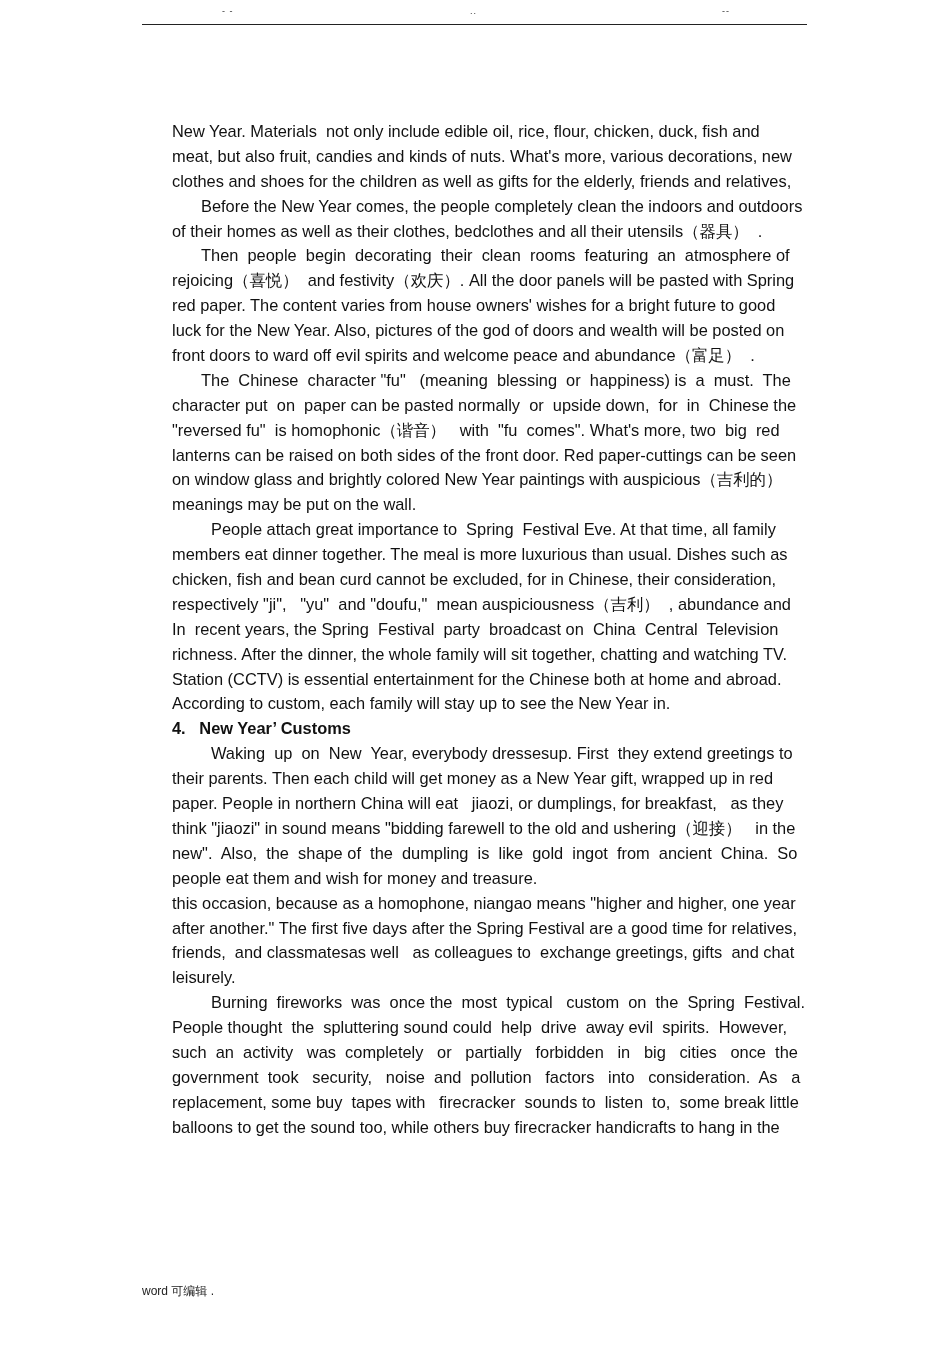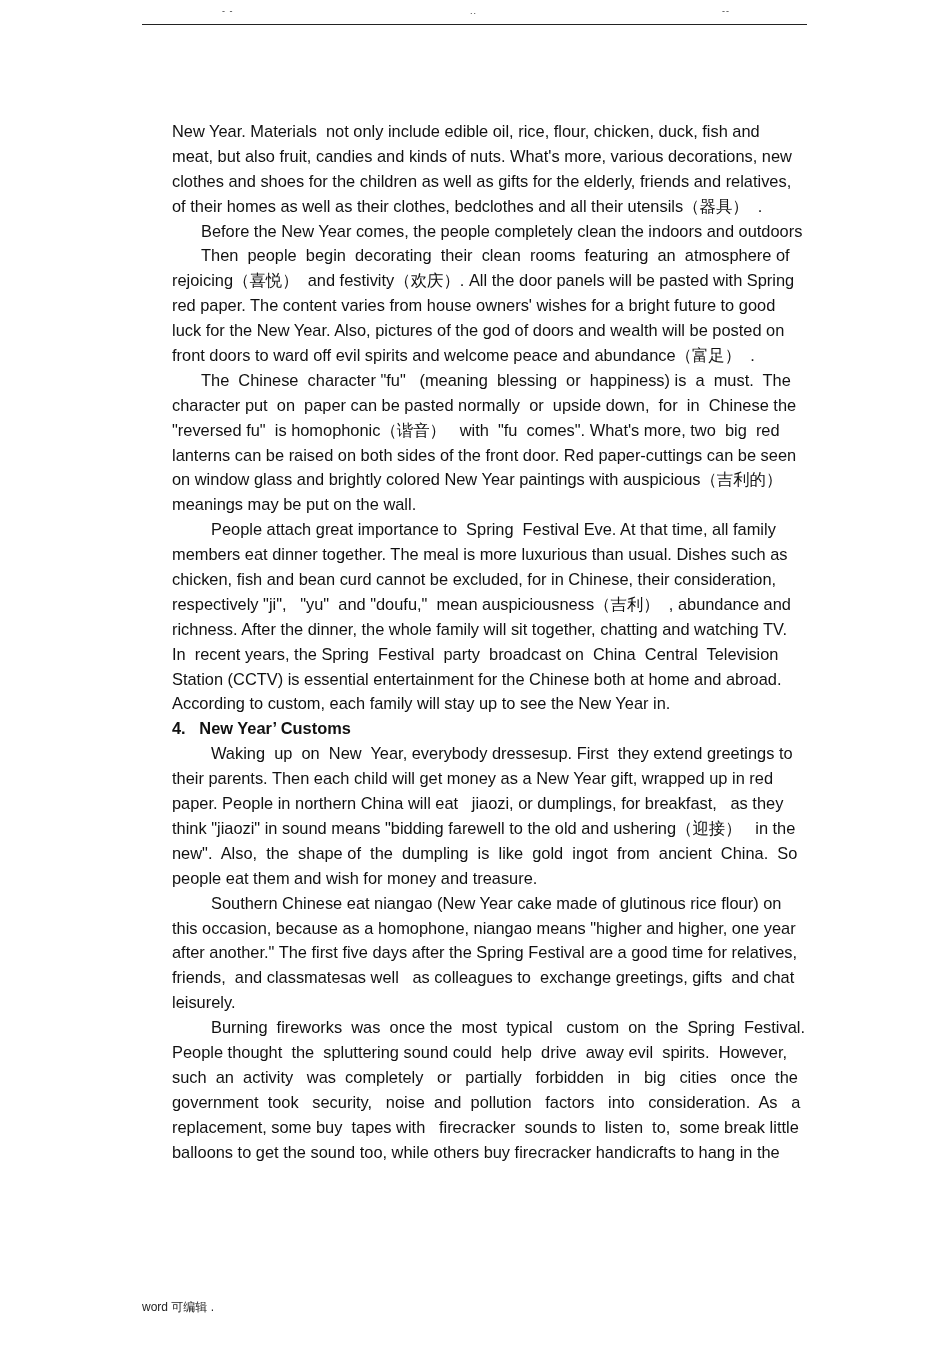--- a/index.html
+++ b/index.html
@@ -5,41 +5,41 @@
   html, body { margin: 0; padding: 0; background: #ffffff; }
   body { width: 950px; height: 1345px; position: relative; overflow: hidden;
          font-family: "Liberation Sans", "DejaVu Sans", sans-serif; color: #111; }
   .header { position: absolute; left: 142px; top: 0; width: 665px; height: 24px; border-bottom: 1.5px solid #222; }
   .hmark { position: absolute; top: 6px; font-size: 9px; color: #333; letter-spacing: 1px; }
   .page { position: absolute; left: 142px; top: 119px; width: 690px; margin-left: 30px; }
   .line { font-size: 16.4px; line-height: 24.9px; height: 24.9px; white-space: pre; }
   .ind1 { padding-left: 29px; }
   .ind2 { padding-left: 39px; }
   .heading { font-weight: bold; }
-  .footer { position: absolute; left: 142px; top: 1283px; font-size: 12px; color: #222; margin-top: 16px; }
+  .footer { position: absolute; left: 142px; top: 1283px; font-size: 12px; color: #222; }
 </style>
 </head>
 <body>
 
 <div class="header">
   <span class="hmark" style="left:80px">- -</span>
   <span class="hmark" style="left:328px">..</span>
   <span class="hmark" style="left:580px">--</span>
 </div>
 
 <div class="page">
   <div id="paras">
       <div>
         <div class="line">New Year. Materials  not only include edible oil, rice, flour, chicken, duck, fish and</div>
         <div class="line">meat, but also fruit, candies and kinds of nuts. What's more, various decorations, new</div>
         <div class="line">clothes and shoes for the children as well as gifts for the elderly, friends and relatives,</div>
       </div>
       <div>
+        <div class="line ind1">Before the New Year comes, the people completely clean the indoors and outdoors</div>
         <div class="line">of their homes as well as their clothes, bedclothes and all their utensils（器具）  .</div>
-        <div class="line ind1">Before the New Year comes, the people completely clean the indoors and outdoors</div>
       </div>
       <div>
         <div class="line ind1">Then  people  begin  decorating  their  clean  rooms  featuring  an  atmosphere of</div>
         <div class="line">rejoicing（喜悦）  and festivity（欢庆）. All the door panels will be pasted with Spring</div>
         <div class="line">red paper. The content varies from house owners' wishes for a bright future to good</div>
         <div class="line">luck for the New Year. Also, pictures of the god of doors and wealth will be posted on</div>
         <div class="line">front doors to ward off evil spirits and welcome peace and abundance（富足）  .</div>
       </div>
       <div>
         <div class="line ind1">The  Chinese  character "fu"   (meaning  blessing  or  happiness) is  a  must.  The</div>
@@ -47,38 +47,37 @@
         <div class="line">"reversed fu"  is homophonic（谐音）   with  "fu  comes". What's more, two  big  red</div>
         <div class="line">lanterns can be raised on both sides of the front door. Red paper-cuttings can be seen</div>
         <div class="line">on window glass and brightly colored New Year paintings with auspicious（吉利的）</div>
         <div class="line">meanings may be put on the wall.</div>
       </div>
       <div>
         <div class="line ind2">People attach great importance to  Spring  Festival Eve. At that time, all family</div>
         <div class="line">members eat dinner together. The meal is more luxurious than usual. Dishes such as</div>
         <div class="line">chicken, fish and bean curd cannot be excluded, for in Chinese, their consideration,</div>
         <div class="line">respectively "ji",   "yu"  and "doufu,"  mean auspiciousness（吉利）  , abundance and</div>
+        <div class="line">In  recent years, the Spring  Festival  party  broadcast on  China  Central  Television</div>
         <div class="line">richness. After the dinner, the whole family will sit together, chatting and watching TV.</div>
-        <div class="line">In  recent years, the Spring  Festival  party  broadcast on  China  Central  Television</div>
         <div class="line">Station (CCTV) is essential entertainment for the Chinese both at home and abroad.</div>
         <div class="line">According to custom, each family will stay up to see the New Year in.</div>
       </div>
     </div>
   <div class="line heading">4.   New Year’ Customs</div>
   <div id="section-paras">
       <div>
         <div class="line ind2">Waking  up  on  New  Year, everybody dressesup. First  they extend greetings to</div>
         <div class="line">their parents. Then each child will get money as a New Year gift, wrapped up in red</div>
         <div class="line">paper. People in northern China will eat   jiaozi, or dumplings, for breakfast,   as they</div>
         <div class="line">think "jiaozi" in sound means "bidding farewell to the old and ushering（迎接）   in the</div>
         <div class="line">new".  Also,  the  shape of  the  dumpling  is  like  gold  ingot  from  ancient  China.  So</div>
         <div class="line">people eat them and wish for money and treasure.</div>
       </div>
       <div>
-        <div class="line ind2">Southern Chinese eat niangao (New Year cake made of glutinous rice flour) on</div>
         <div class="line">this occasion, because as a homophone, niangao means "higher and higher, one year</div>
         <div class="line">after another." The first five days after the Spring Festival are a good time for relatives,</div>
         <div class="line">friends,  and classmatesas well   as colleagues to  exchange greetings, gifts  and chat</div>
         <div class="line">leisurely.</div>
       </div>
       <div>
         <div class="line ind2">Burning  fireworks  was  once the  most  typical   custom  on  the  Spring  Festival.</div>
         <div class="line">People thought  the  spluttering sound could  help  drive  away evil  spirits.  However,</div>
         <div class="line">such  an  activity   was  completely   or   partially   forbidden   in   big   cities   once  the</div>
         <div class="line">government  took   security,   noise  and  pollution   factors   into   consideration.  As   a</div>

